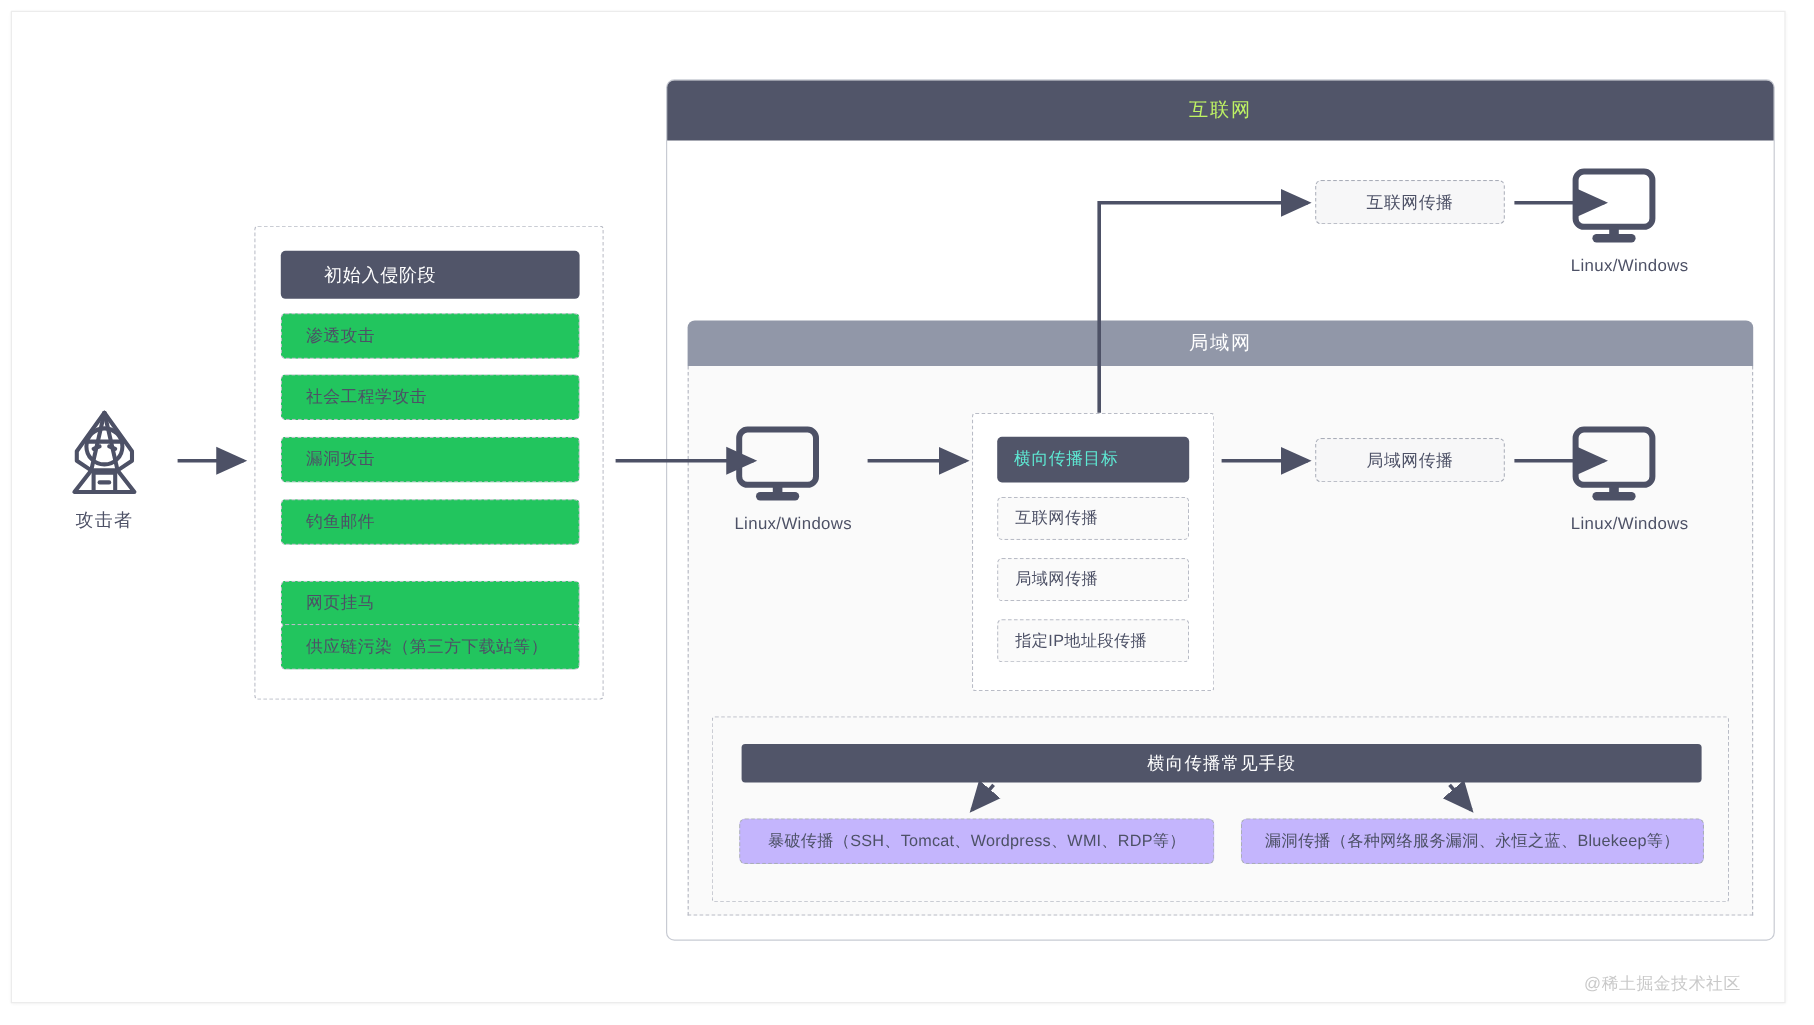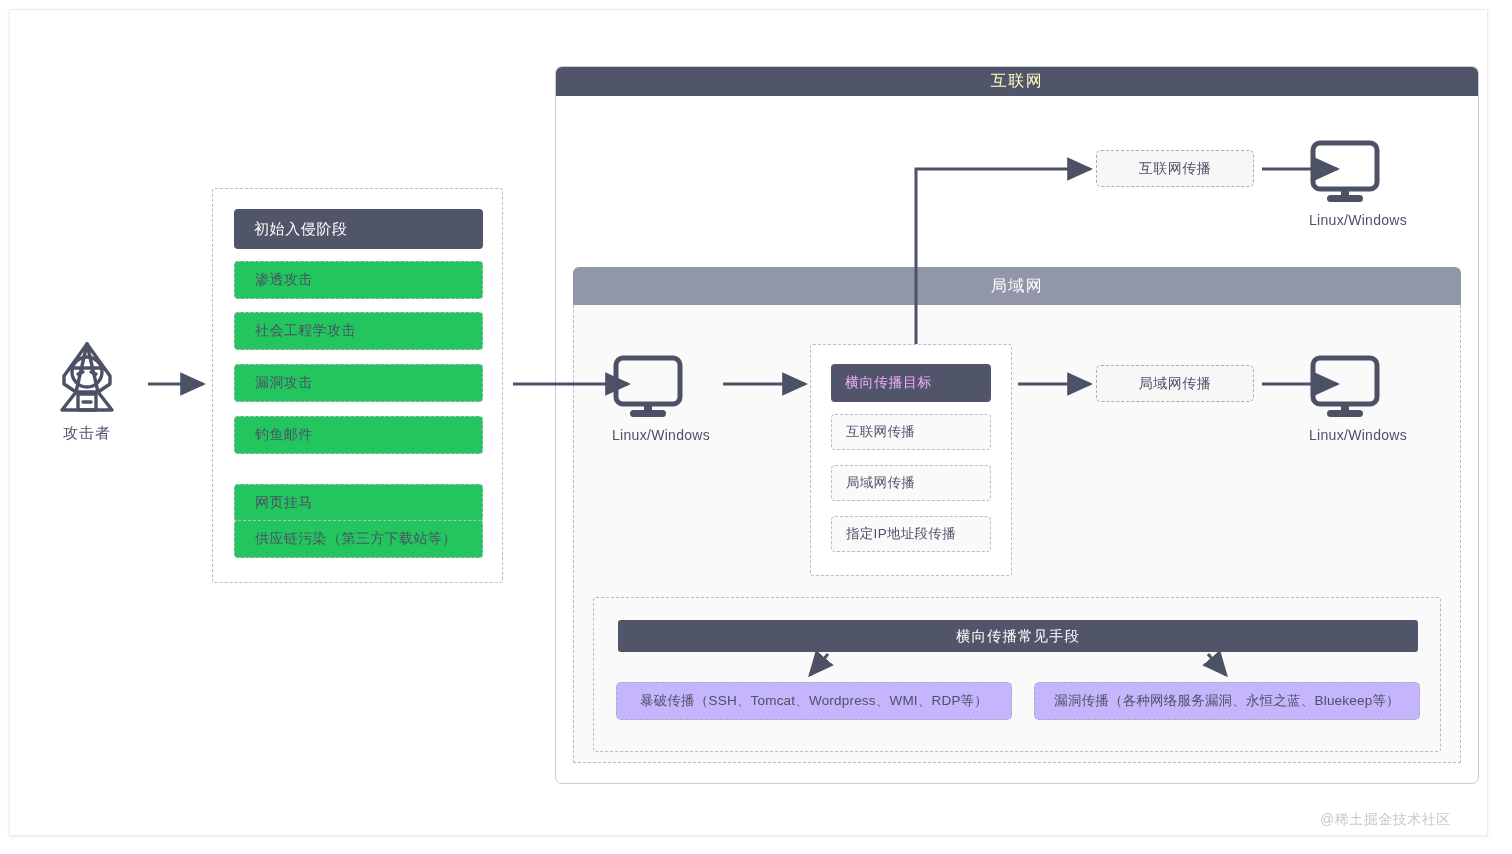--- a/index.html
+++ b/index.html
@@ -45,21 +45,21 @@
     background: #ffffff;
   }
   .stage-header {
     position: absolute;
     left: 21px; top: 20px; width: 249px; height: 40px;
     background: #515569;
     border-radius: 4px;
     color: #ffffff;
     font-size: 15px;
     display: flex; align-items: center;
-    padding-left: 20px;
+    padding-left: 36px;
     box-sizing: border-box;
     letter-spacing: 0.6px;
   }
   .stage-item {
     position: absolute;
     left: 21px; width: 249px; height: 38px;
     border: 1px dashed #b9bcc6;
     border-radius: 4px;
     background: #22c55e;
     color: #4d5166;
@@ -72,24 +72,24 @@
 
   
   #internet-panel {
     left: 555px; top: 66px; width: 924px; height: 718px;
     border: 1px solid #c8cbd3;
     border-radius: 7px;
     background: #ffffff;
   }
   #internet-header {
     position: absolute;
-    left: 0; top: 0; width: 100%; height: 29px;
+    left: 0; top: 0; width: 100%; height: 50px;
     background: #515569;
     border-radius: 6px 6px 0 0;
-    color: #fef9c3; font-size: 16px;
+    color: #bef264; font-size: 16px;
     display: flex; align-items: center; justify-content: center;
     letter-spacing: 1.5px;
   }
 
   
   #lan-panel {
     left: 573px; top: 267px; width: 888px; height: 496px;
     background: transparent;
   }
   #lan-header {
@@ -133,21 +133,21 @@
   #lateral-target-group {
     left: 810px; top: 344px; width: 202px; height: 232px;
     border: 1px dashed #b9bcc6;
     border-radius: 3px;
     background: #ffffff;
   }
   .lt-header {
     position: absolute;
     left: 20px; top: 19px; width: 160px; height: 38px;
     background: #515569; border-radius: 4px;
-    color: #f0abfc; font-size: 14px;
+    color: #5eead4; font-size: 14px;
     display: flex; align-items: center; padding-left: 14px;
     box-sizing: border-box; letter-spacing: 0.5px;
   }
   .lt-item {
     position: absolute;
     left: 20px; width: 160px; height: 36px;
     border: 1px dashed #b9bcc6;
     border-radius: 4px; background: #fafafa;
     color: #4d5166; font-size: 13.5px;
     display: flex; align-items: center; padding-left: 14px;

